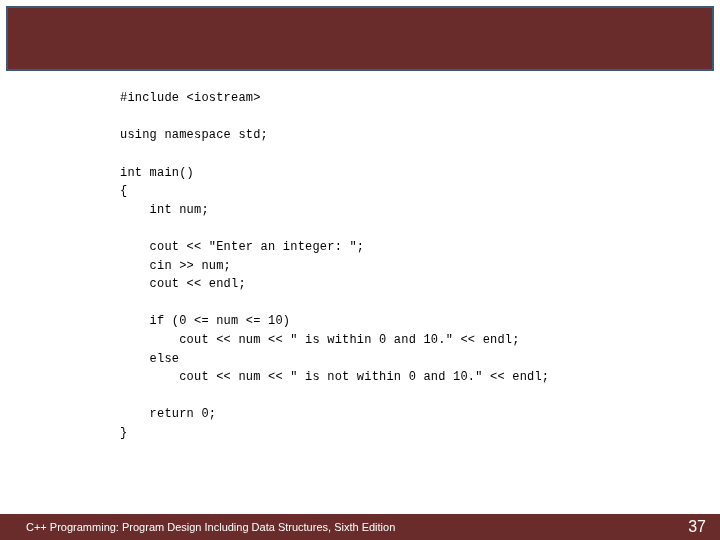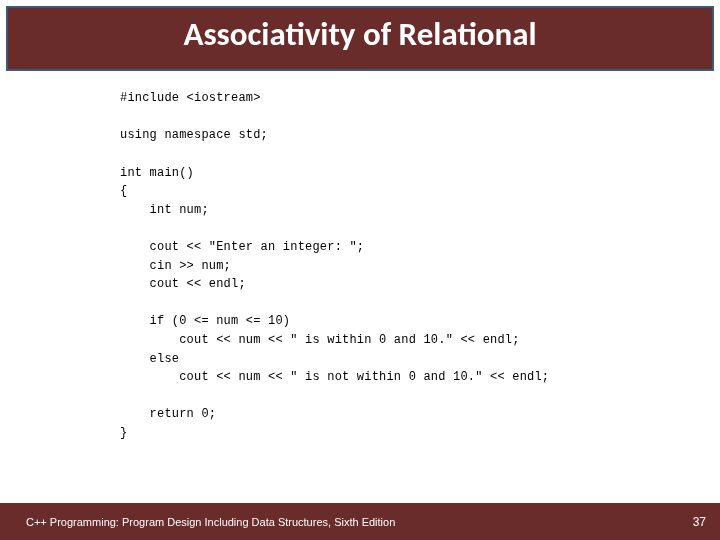--- a/index.html
+++ b/index.html
@@ -32,43 +32,43 @@
     white-space: pre;
     filter: blur(0.35px);
     letter-spacing: 0.2px;
   }
   .footer {
     position: absolute;
     left: 0;
     right: 0;
     bottom: 0;
     background: #6a2b2b;
-    height: 37px;
+    height: 26px;
     display: flex;
     align-items: center;
     justify-content: space-between;
     padding: 0 14px 0 26px;
   }
   .footer-text {
     color: #ffffff;
     font-size: 11px;
     font-family: Arial, sans-serif;
   }
   .page-num {
     color: #ffffff;
-    font-size: 12px;
+    font-size: 16px;
     font-family: Arial, sans-serif;
   }
 </style>
 </head>
 <body>
 
 <div class="header">
   <h1>
-    <span>Associativity of Relational</span><br>
+    <br>
   </h1>
 </div>
 
 <div class="code-area"><span>#include &lt;iostream&gt;</span>
 <span></span>
 <span>using namespace std;</span>
 <span></span>
 <span>int main()</span>
 <span>{</span>
 <span>    int num;</span>

